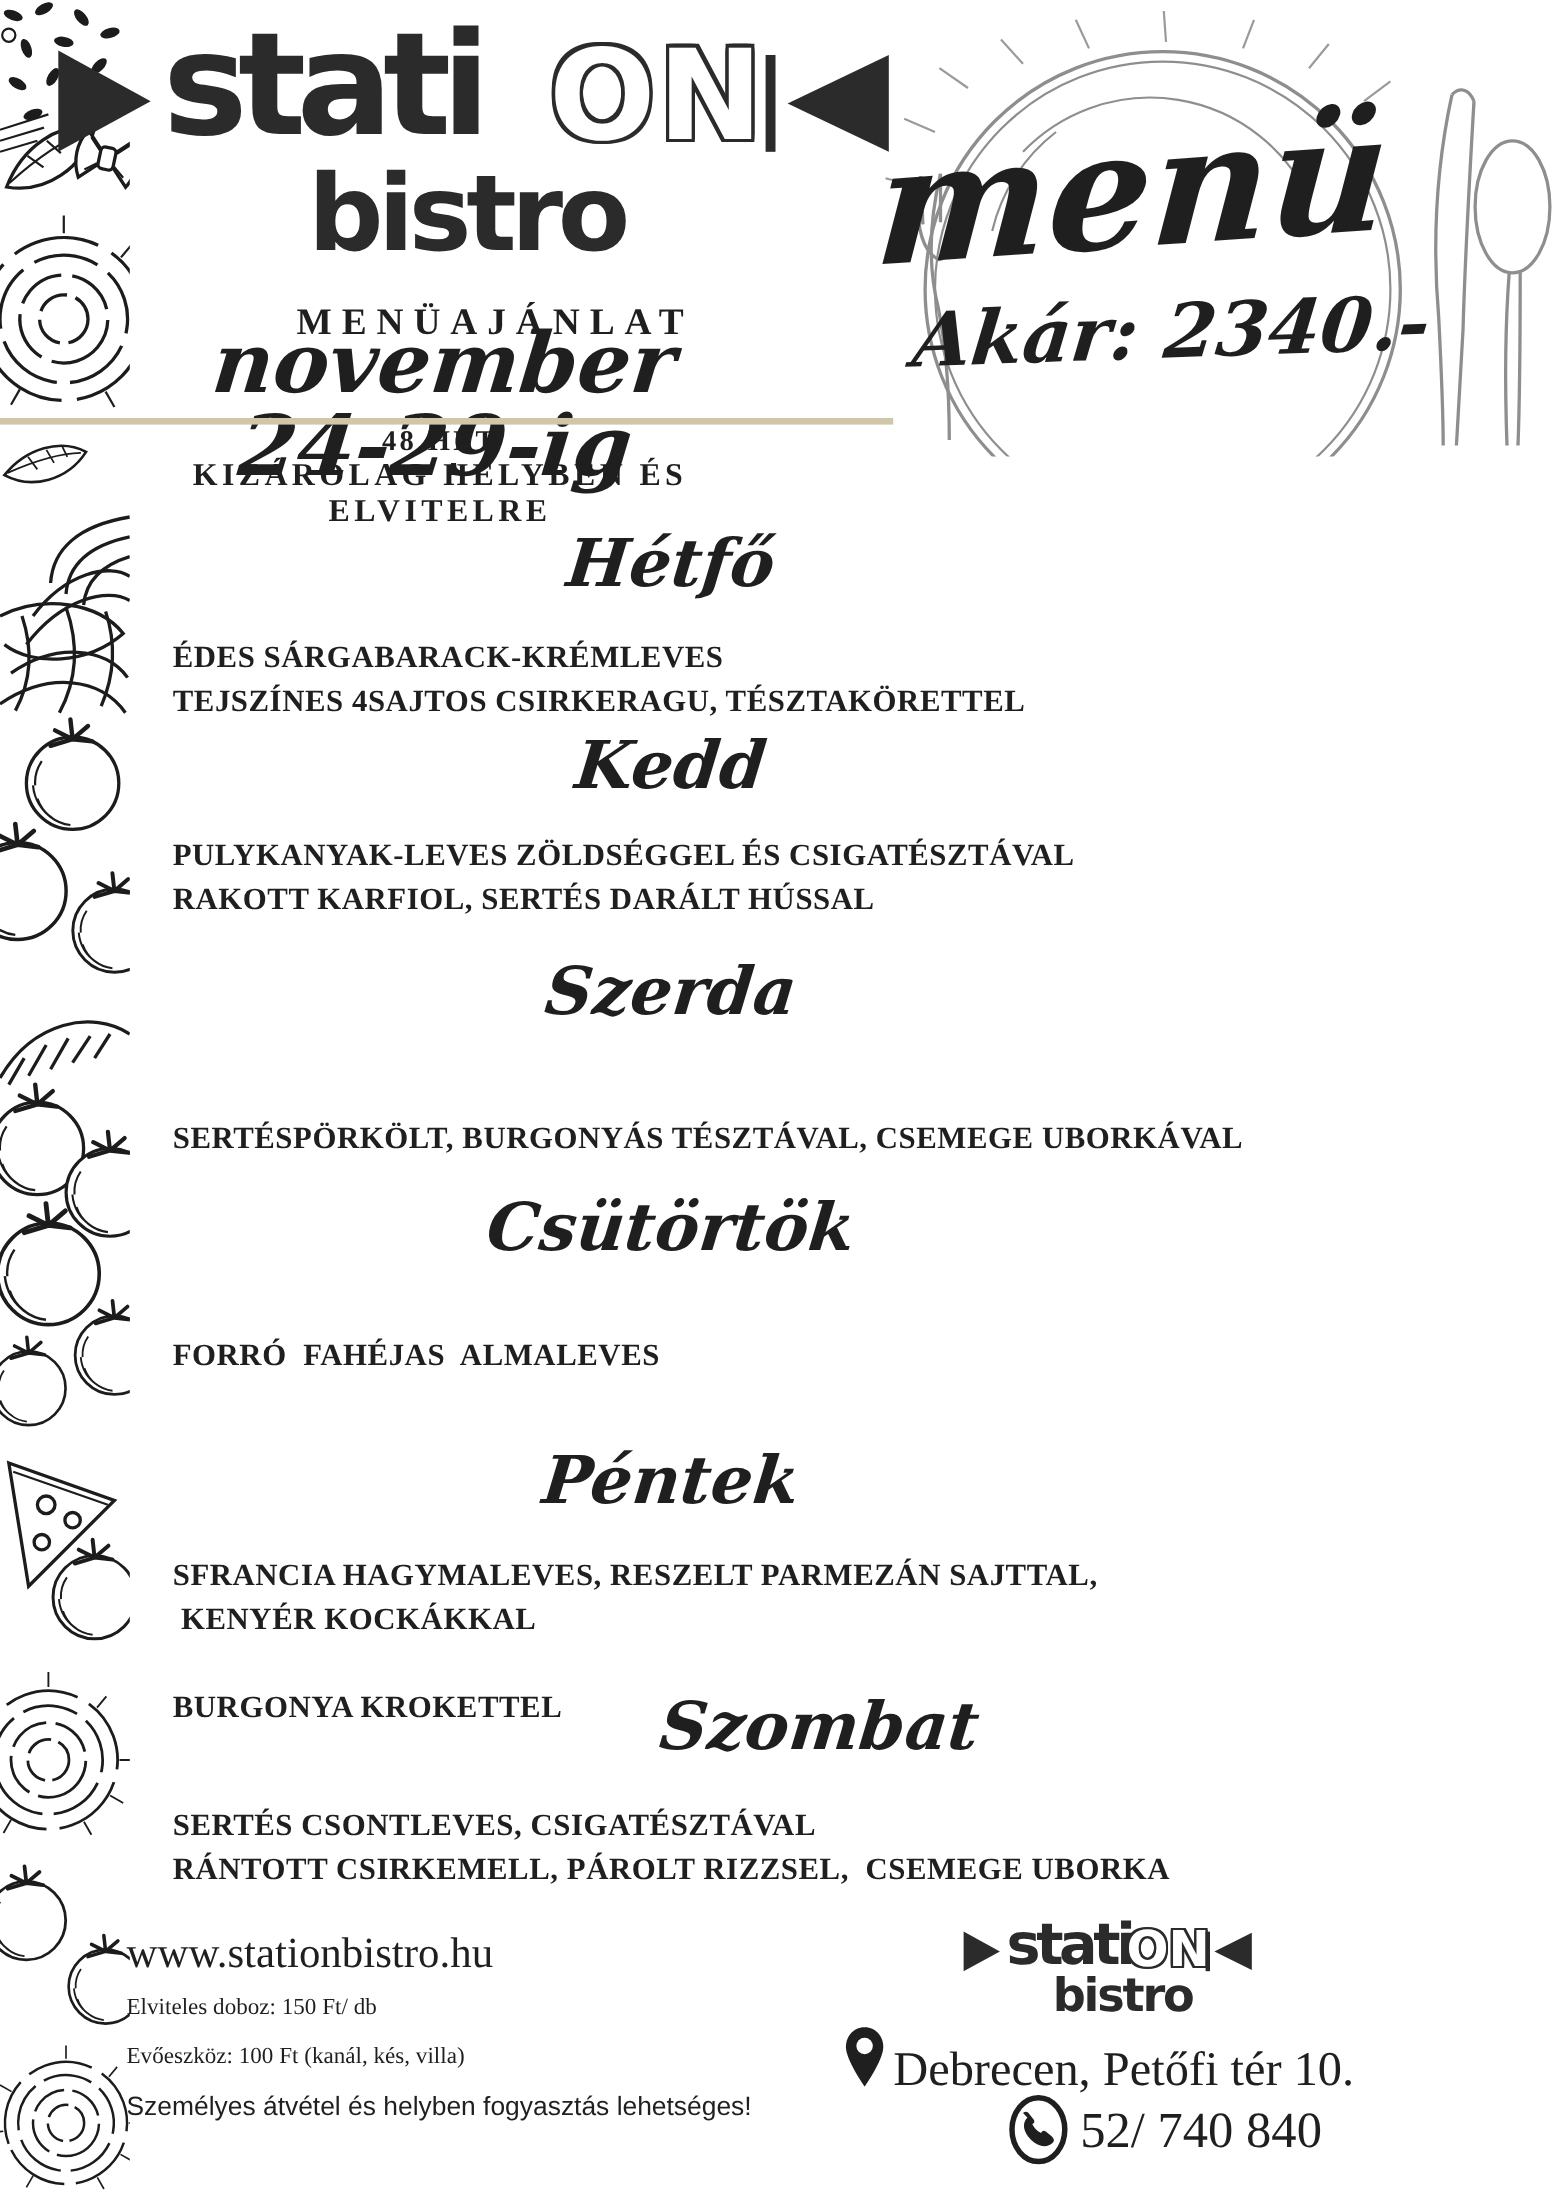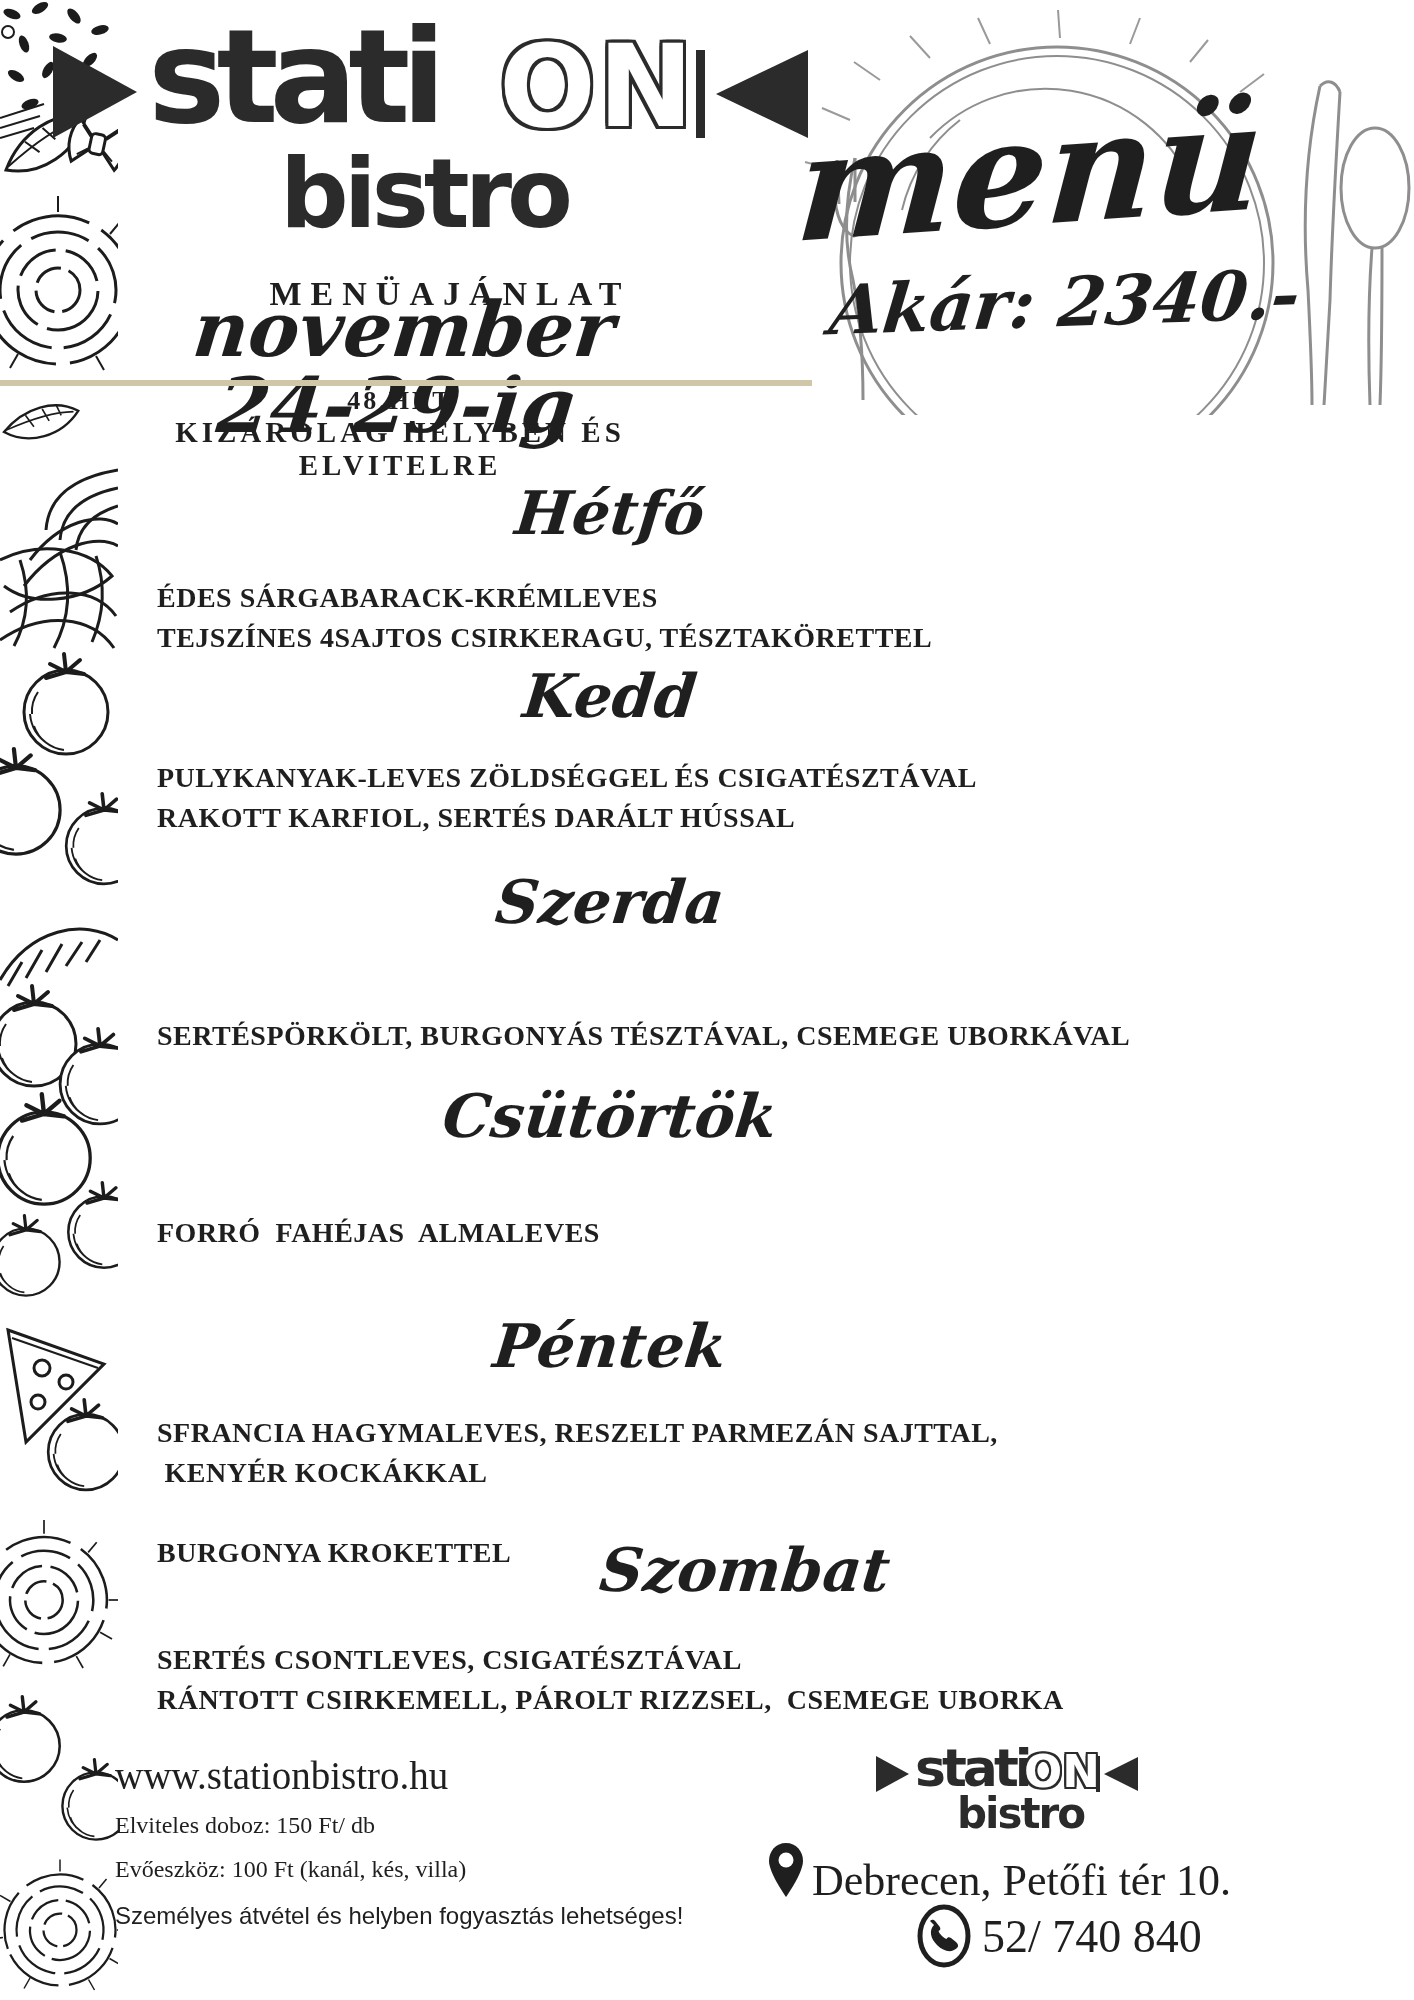--- a/index.html
+++ b/index.html
@@ -46,21 +46,21 @@
   .menu-script{font-size:148px;line-height:1;text-align:center;transform:rotate(-4deg) skewX(-8deg);}
   .price-script{font-size:68px;line-height:1;text-align:center;transform:rotate(-2deg) skewX(-8deg);}
 
   
   .day-header{width:960px;text-align:center;font-size:60px;line-height:1;transform:skewX(-6deg);}
   .items{font-family:"Liberation Serif",serif;font-weight:bold;font-size:28px;line-height:40px;
          letter-spacing:0.5px;white-space:pre;}
 
   
   .website{font-size:39px;}
-  .foot-serif{font-size:24px;}
+  .foot-serif{font-size:21px;}
   .foot-sans{font-family:"Liberation Sans",sans-serif;font-size:24px;}
   .address{font-size:44px;margin-top:12px;}
   .phone{font-size:46px;}
 </style>
 </head>
 <body>
 
 <div class="page">
 
   <svg class="abs" style="left:0;top:0;" width="118" height="2000" viewBox="0 0 118 2000">

